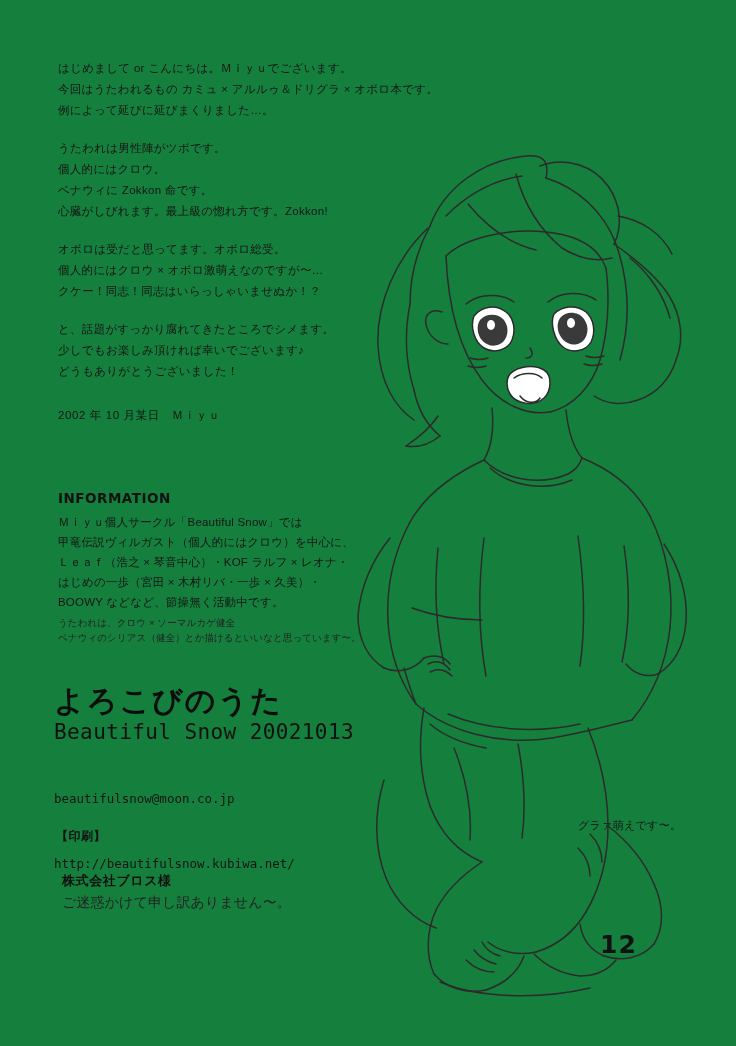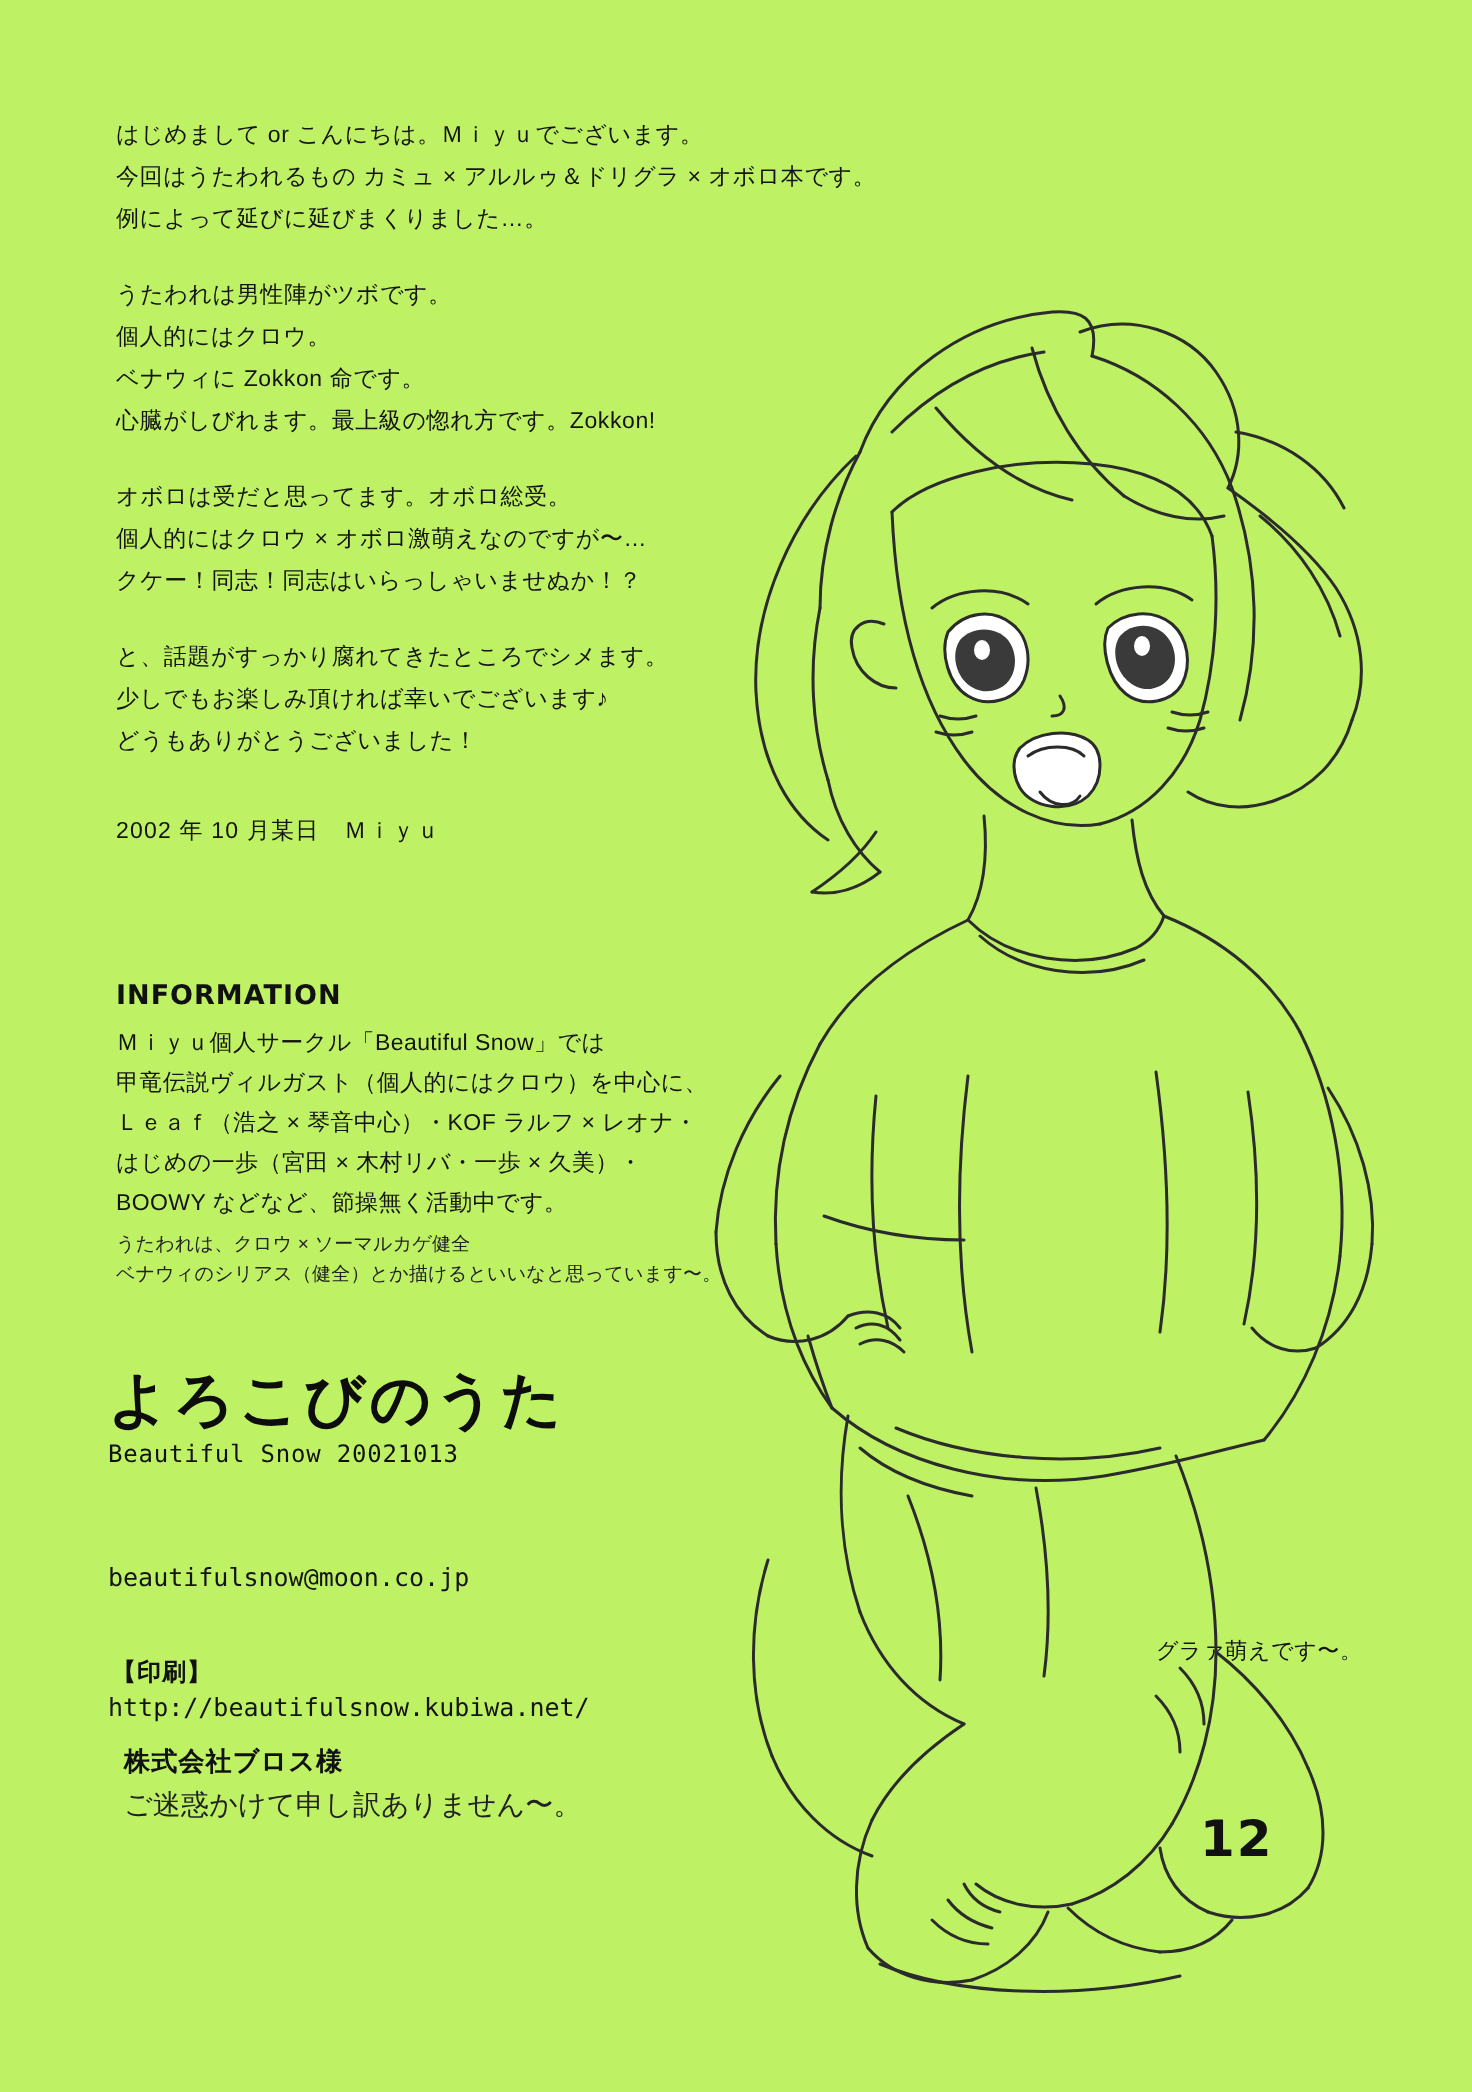--- a/index.html
+++ b/index.html
@@ -13,21 +13,21 @@
     position: relative;
     overflow: hidden;
     font-family: "Liberation Sans", sans-serif;
     color: #1a1a1a;
   }
   .page {
     position: absolute;
     left: 0; top: 0;
     width: 736px;
     height: 1046px;
-    background: #bef264;
+    background: #15803d;
   }
 
   
   .afterword {
     position: absolute;
     left: 58px;
     top: 58px;
     width: 420px;
     font-size: 11.5px;
     line-height: 21px;
@@ -93,21 +93,21 @@
   .circle-title {
     font-family: "DejaVu Sans", sans-serif;
     font-weight: bold;
     font-size: 30px;
     letter-spacing: 2px;
     color: #0d0d0d;
     line-height: 34px;
   }
   .circle-sub {
     font-family: "DejaVu Sans Mono", monospace;
-    font-size: 12px;
+    font-size: 21px;
     letter-spacing: 0.4px;
     color: #111;
     margin-top: 2px;
   }
   .contact {
     margin-top: 16px;
     font-family: "DejaVu Sans Mono", monospace;
     font-size: 12.5px;
     line-height: 20px;
     color: #141414;
@@ -151,21 +151,21 @@
     font-size: 11px;
     letter-spacing: 0.3px;
     color: #141414;
     white-space: nowrap;
   }
 
   
   .page-number {
     position: absolute;
     left: 600px;
-    top: 905px;
+    top: 930px;
     font-family: "DejaVu Sans", sans-serif;
     font-size: 25px;
     font-weight: bold;
     color: #111;
     letter-spacing: 1px;
   }
 
   
   .artwork {
     position: absolute;

